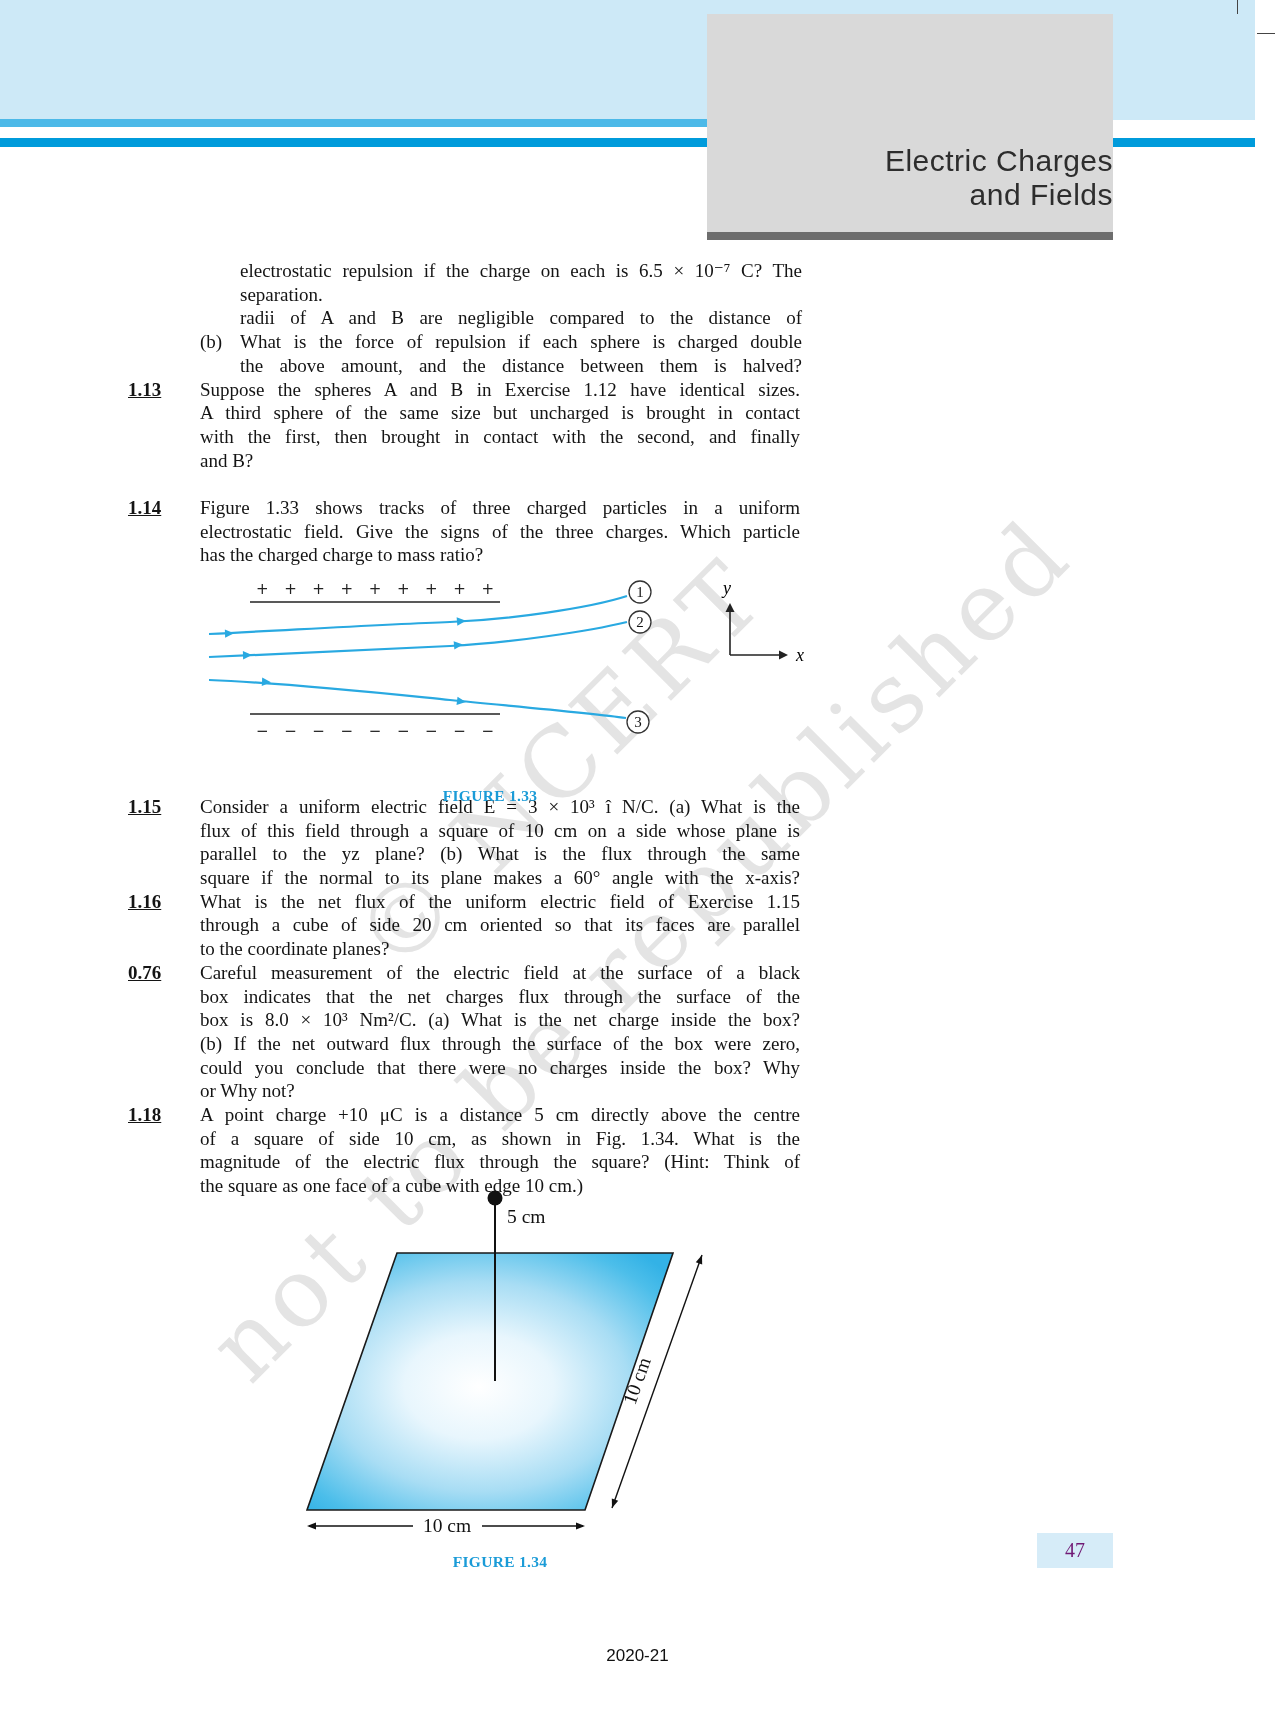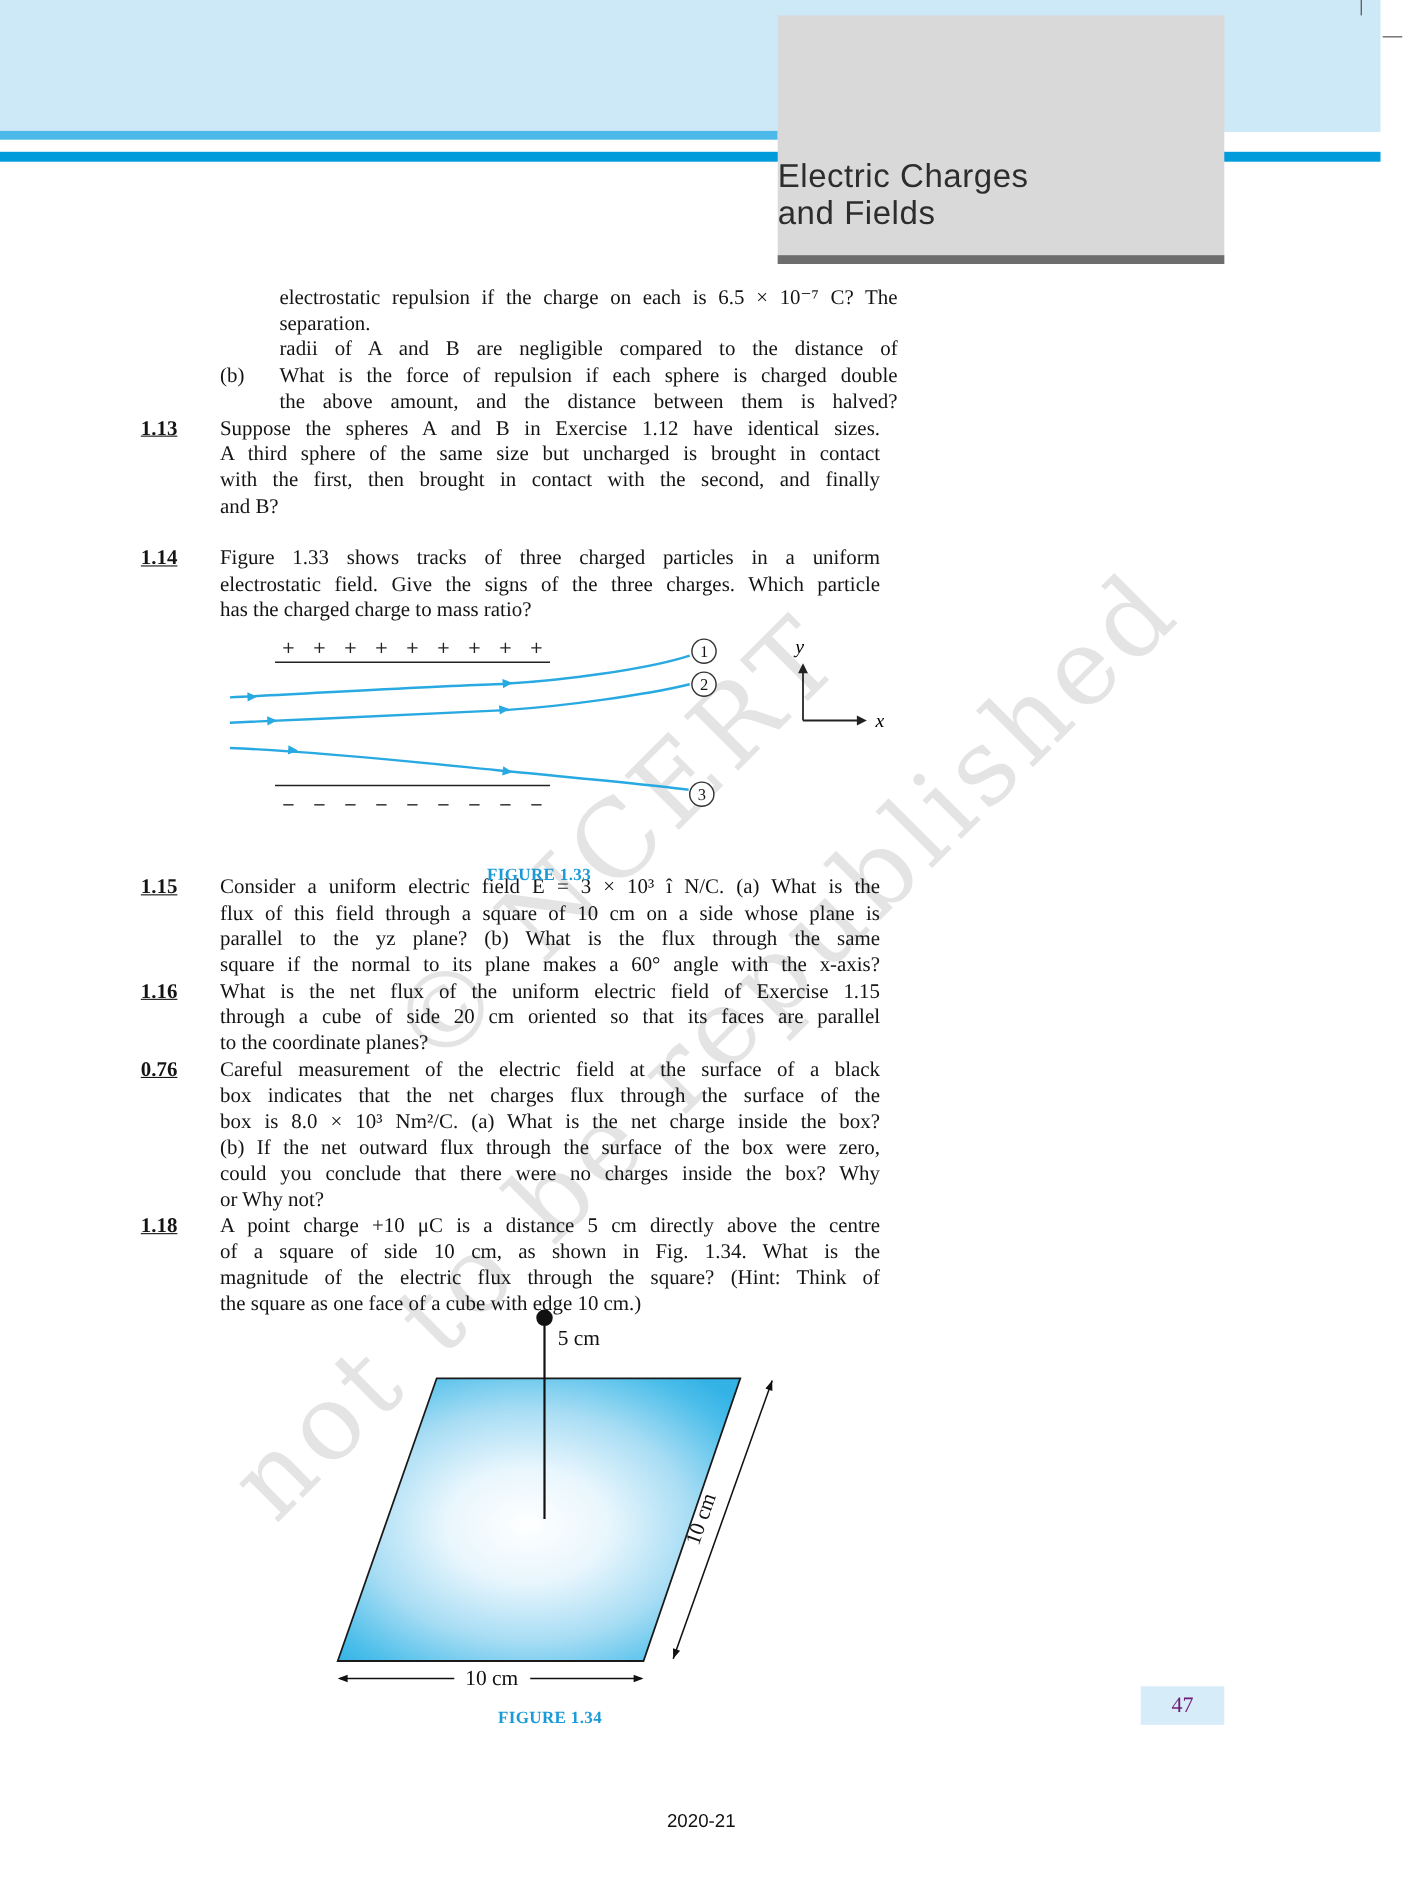--- a/index.html
+++ b/index.html
@@ -7,40 +7,40 @@
               font-family:"Liberation Serif","DejaVu Serif",serif; color:#141414; }
   #page { position:relative; width:1275px; height:1709px; background:#fff; }
 
   
   .band-light  { position:absolute; left:0; top:18;  width:1255px; height:120px; }
   .band-medium { position:absolute; left:0; top:119px; width:707px; height:8px; }
   .band-dark   { position:absolute; left:0; top:138px; width:1255px; height:9px; }
   .chapter-box { position:absolute; left:707px; top:14px; width:406px; height:226px;
                  background:#d9d9d9; z-index:3; }
   .chapter-box .bar { position:absolute; left:0; bottom:0; width:100%; height:8px; background:#6d6d6d; }
-  .chapter-title { position:absolute; left:0; top:130px; width:100%; text-align:left;
+  .chapter-title { position:absolute; left:0; top:130px; width:100%; text-align:right;
                    font-family:"Liberation Sans","DejaVu Sans",sans-serif;
                    font-size:30px; line-height:34px; color:#2d2d2d; letter-spacing:0.5px; }
   .crop-v { position:absolute; left:1237px; top:0; width:1px; height:14px; background:#444; }
   .crop-h { position:absolute; left:1257px; top:33px; width:18px; height:1px; background:#444; }
 
   
   .wm { position:absolute; white-space:nowrap; font-family:"DejaVu Serif","Liberation Serif",serif;
         color:#bfbfbf; opacity:0.42; z-index:1; letter-spacing:6px;
         transform:translate(-50%,-50%) rotate(-45deg); }
   .wm1 { left:560px; top:765px; font-size:96px; }
   .wm2 { left:640px; top:950px; font-size:96px; }
 
   
   #content { position:absolute; left:0; top:0; width:1275px; height:1709px; z-index:2; }
   .block { position:absolute; left:128px; width:672px; }
   .ex-num { position:absolute; left:0; top:0; font-weight:bold; font-size:19px; line-height:23.7px;text-decoration:underline; }
   .ex-label { position:absolute; left:72px; top:0; font-size:19px; line-height:23.7px; }
   .lines0 { position:absolute; left:72px;  width:600px; }
-  .lines1 { position:absolute; left:126px; width:562px; }
+  .lines1 { position:absolute; left:112px; width:562px; }
   .tline { font-size:19px; line-height:23.7px; height:23.7px; white-space:nowrap; }
   .tline.just { white-space:normal; text-align:justify; text-align-last:justify; }
 
   
   .figsvg { position:absolute; z-index:3; }
   .fig-caption { position:absolute; z-index:3; width:600px; text-align:center;
                  font-weight:bold; font-size:15.5px; letter-spacing:0.3px; color:#1a9bd7; }
   .cap133 { left:190px; top:768px;margin-top:19px; }
   .cap134 { left:200px; top:1553px; }
 

